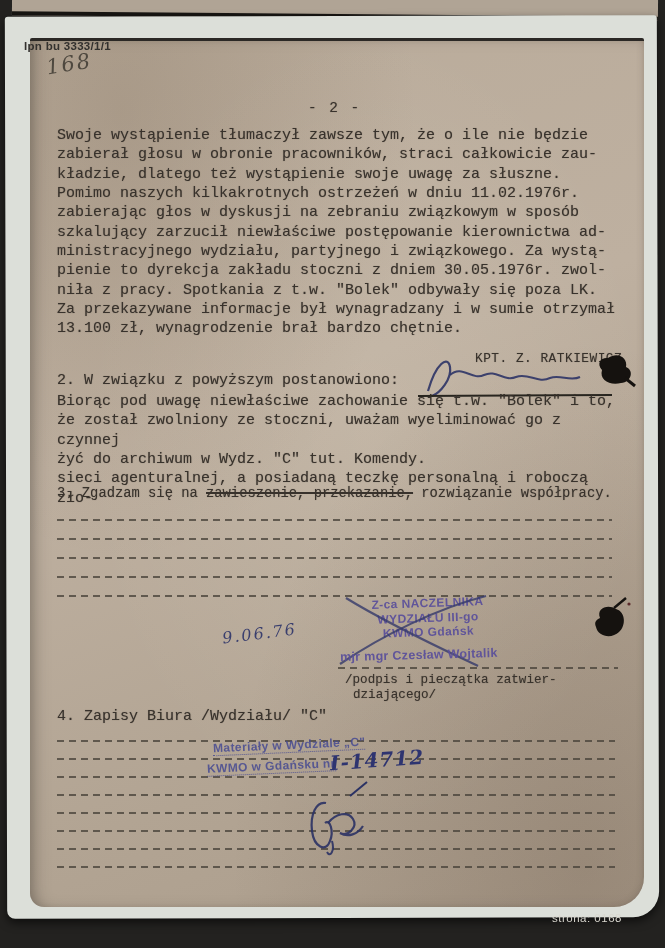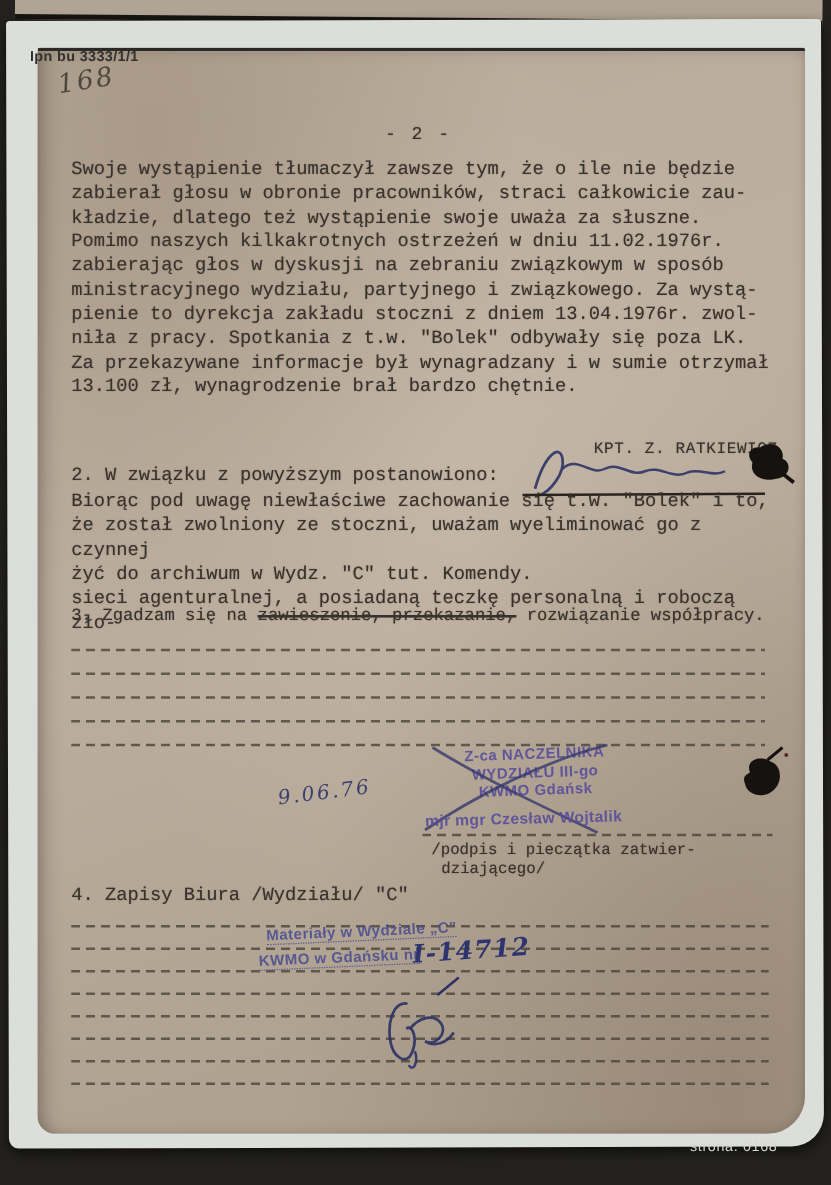--- a/index.html
+++ b/index.html
@@ -77,25 +77,26 @@
   <div class="content">
 
     <div class="pos archive-ref" style="left:24px;top:40px;">Ipn bu 3333/1/1</div>
     <div class="pos hand hand-168" style="left:46px;top:52px;">168</div>
 
     <div class="pos typed page-header" style="left:308px;top:100px;">- 2 -</div>
 
     <div class="pos typed t14" style="left:57px;top:126px;width:565px;">
       <div>Swoje wystąpienie tłumaczył zawsze tym, że o ile nie będzie</div>
       <div>zabierał głosu w obronie pracowników, straci całkowicie zau-</div>
-      <div>kładzie, dlatego też wystąpienie swoje uważa za słuszne.</div>
+      <div>kładzie, dlatego też wystąpienie swoje uwagę za słuszne.</div>
       <div>Pomimo naszych kilkakrotnych ostrzeżeń w dniu 11.02.1976r.</div>
       <div>zabierając głos w dyskusji na zebraniu związkowym w sposób</div>
+      <div>szkalujący zarzucił niewłaściwe postępowanie kierownictwa ad-</div>
       <div>ministracyjnego wydziału, partyjnego i związkowego. Za wystą-</div>
-      <div>pienie to dyrekcja zakładu stoczni z dniem 13.04.1976r. zwol-</div>
+      <div>pienie to dyrekcja zakładu stoczni z dniem 30.05.1976r. zwol-</div>
       <div>niła z pracy. Spotkania z t.w. "Bolek" odbywały się poza LK.</div>
       <div>Za przekazywane informacje był wynagradzany i w sumie otrzymał</div>
       <div>13.100 zł, wynagrodzenie brał bardzo chętnie.</div>
     </div>
 
     <div class="pos typed officer" style="left:447px;top:351px;margin-left:28px;">KPT. Z. RATKIEWICZ</div>
     <svg class="pos" style="left:412px;top:351px;" width="210" height="50" viewBox="0 0 210 50">
       <path d="M16,40 C24,12 36,4 38,16 C40,28 28,42 20,45" fill="none" stroke="#2e3466" stroke-width="2.2" opacity=".9"></path>
       <path d="M38,24 C50,13 60,30 72,24 C84,18 92,31 104,26 C116,21 126,33 138,27 C148,23 158,31 168,26" fill="none" stroke="#2e3466" stroke-width="2" opacity=".9"></path>
       <path d="M6,45 L200,44" stroke="#28251f" stroke-width="2"></path>

